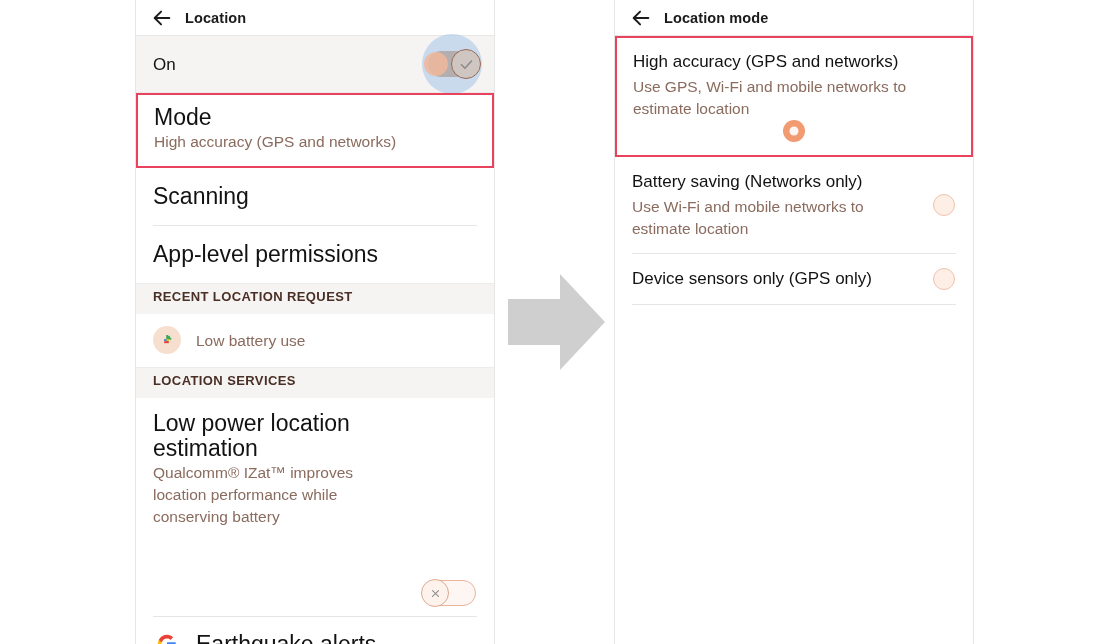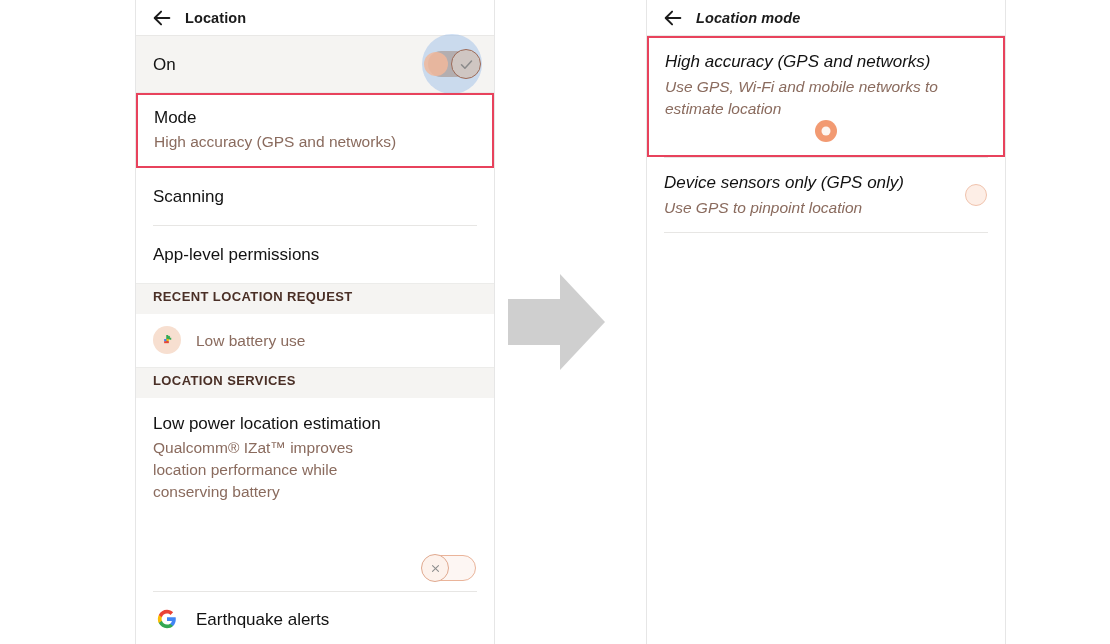--- a/index.html
+++ b/index.html
@@ -13,21 +13,21 @@
 
   
   .panel {
     position:absolute; top:0; height:644px;
     background:#ffffff;
     border-left:1px solid #e6e6e6;
     border-right:1px solid #e6e6e6;
     overflow:hidden;
   }
   .panel-left  { left:135px; width:360px; }
-  .panel-right { left:646px; width:360px;font-style:italic; }
+  .panel-right { left:614px; width:360px; }
 
   
   .appbar {
     height:36px;
     display:flex; align-items:center;
     padding-left:15px;
     background:#ffffff;
     border-bottom:1px solid #e9e8e6;
   }
   .back-ic { width:22px; height:22px; flex:0 0 auto; margin-right:12px; }
@@ -37,21 +37,21 @@
   }
 
   
   .row {
     position:relative;
     padding:11px 18px 11px 17px;
     background:#ffffff;
   }
   .row-flex { display:flex; align-items:center; }
   .row-title {
-    font-size:17px; color:#121212; line-height:25px;
+    font-size:23px; color:#121212; line-height:25px;
   }
   .row-sub {
     font-size:15.5px; color:#8a6b5e; line-height:22px; margin-top:1px;
   }
   .divider {
     height:1px; background:#e7e6e4; margin:0 17px;
   }
 
   .row-on {
     background:#f5f4f2;
@@ -265,26 +265,32 @@
     </div>
 
     <div class="radio-row hl" style="padding:11px 16px 13px 16px;">
       <span class="radio-text">
         <span class="radio-title" style="display:block;">High accuracy (GPS and networks)</span>
         <span class="radio-sub" style="display:block;">Use GPS, Wi-Fi and mobile networks to estimate location</span>
       </span>
       <span class="radio radio-sel"></span>
     </div>
 
+    <div class="radio-row">
+      <span class="radio-text">
+        <span class="radio-title" style="display:block;">Battery saving (Networks only)</span>
+        <span class="radio-sub" style="display:block;">Use Wi-Fi and mobile networks to estimate location</span>
+      </span>
+      <span class="radio radio-unsel"></span>
+    </div>
     <div class="divider"></div>
 
     <div class="radio-row">
       <span class="radio-text">
         <span class="radio-title" style="display:block;">Device sensors only (GPS only)</span>
-        <span class="radio-sub" style="display:block;">Use GPS to pinpoint location</span>
       </span>
       <span class="radio radio-unsel"></span>
     </div>
     <div class="divider"></div>
 
   </div>
 
 </div>
 
 </body></html>

